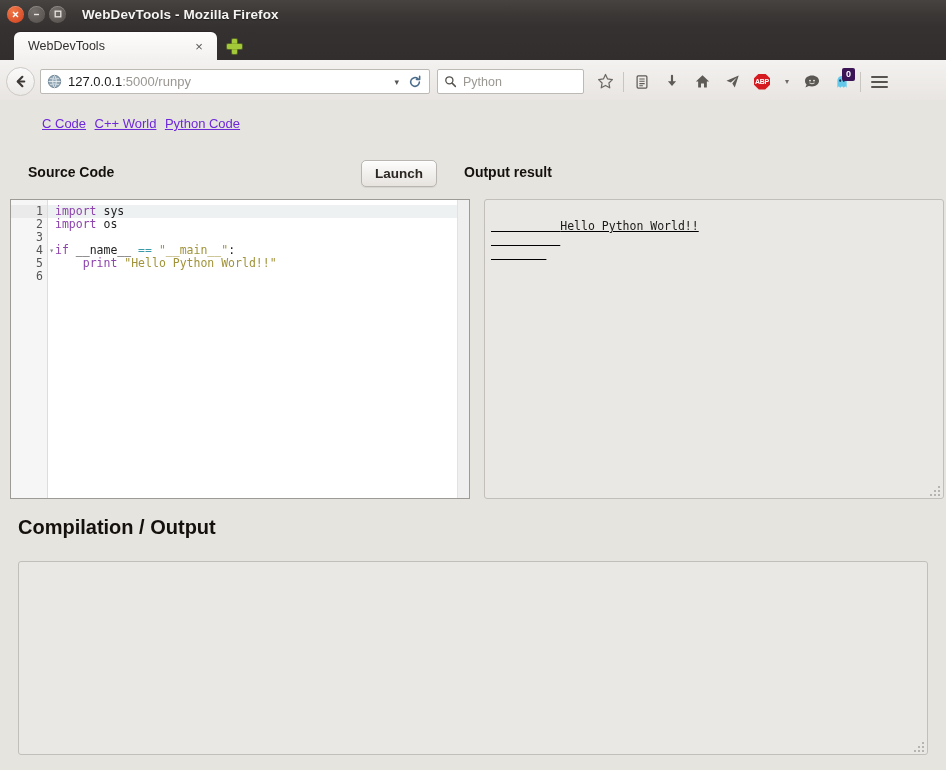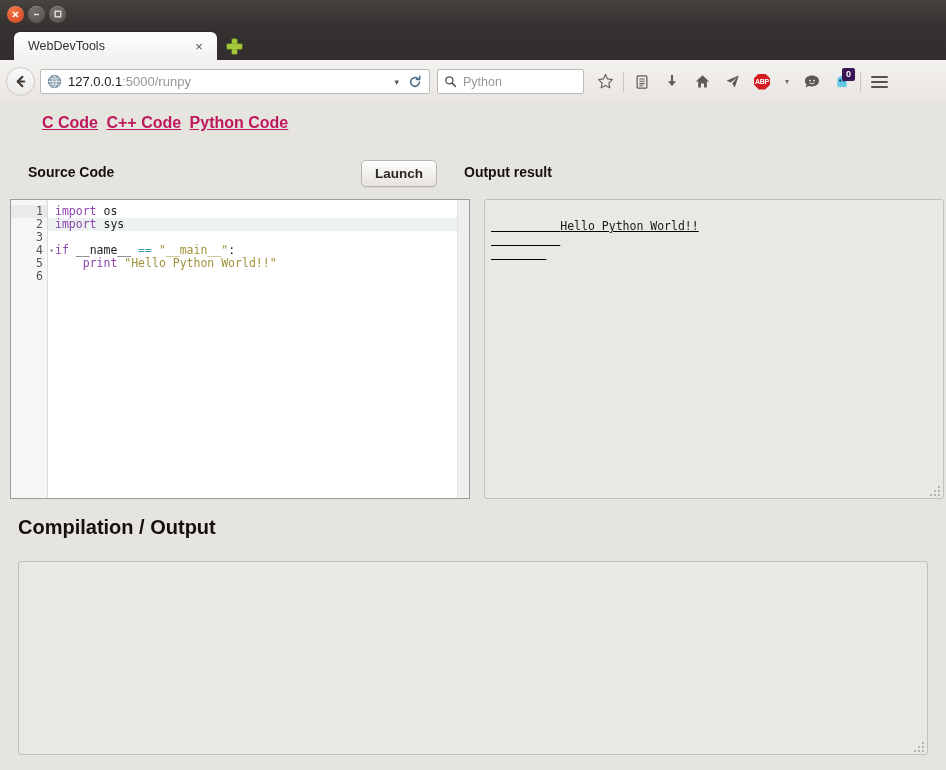--- a/index.html
+++ b/index.html
@@ -160,22 +160,22 @@
   
   .page {
     position: absolute;
     top: 100px; left: 0;
     width: 946px; height: 670px;
     background: #e6e4df;
     overflow: hidden;
   }
   .navlinks { padding: 14px 0 0 42px; }
   .navlinks a {
-    color: #be185d; text-decoration: underline;
-    font-size: 16px; margin-right: 4px; font-weight: bold;
+    color: #6d28d9; text-decoration: underline;
+    font-size: 13px; margin-right: 4px;
   }
 
   .row-head {
     display: flex; align-items: center;
     margin-top: 27px; height: 26px;
   }
   .h-src {
     width: 452px; position: relative;
     padding-left: 28px;
     font-size: 14px; font-weight: bold; color: #14100d;
@@ -301,20 +301,21 @@
         <svg width="7" height="7" viewBox="0 0 7 7">
             <path d="M1 3.5 L6 3.5" stroke="#e8e4e1" stroke-width="1.4"></path>
           </svg>
       </div>
       <div class="wbtn max">
         <svg width="8" height="8" viewBox="0 0 8 8">
             <rect x="1.2" y="1.2" width="5.6" height="5.6" stroke="#e8e4e1" stroke-width="1.3" fill="none"></rect>
           </svg>
       </div>
     </div>
+    <div class="wtitle">WebDevTools - Mozilla Firefox</div>
   </div>
 
   <div class="tabstrip">
     <div class="tab">
       <span class="tab-label">WebDevTools</span>
       <span class="tab-close">×</span>
     </div>
     <div class="newtab">
       <span class="plus-v"></span>
     </div>
@@ -411,21 +412,21 @@
             <i></i>
           </span>
       </div>
     </div>
   </div>
 
   <div class="page">
 
     <div class="navlinks">
       <a href="#">C Code</a>
-      <a href="#">C++ Code</a>
+      <a href="#">C++ World</a>
       <a href="#">Python Code</a>
     </div>
 
     <div class="row-head">
       <div class="h-src">
         <span>Source Code</span>
         <button class="launch">Launch</button>
       </div>
       <div class="h-out">Output result</div>
     </div>
@@ -437,22 +438,22 @@
           <div class="ln active">1</div>
           <div class="ln">2</div>
           <div class="ln">3</div>
           <div class="ln">
             <span>4</span><span class="fold">▾</span>
           </div>
           <div class="ln">5</div>
           <div class="ln">6</div>
         </div>
         <div class="codearea">
+          <div class="cl active"><span class="kw">import</span><span class="pl"> sys</span></div>
           <div class="cl"><span class="kw">import</span><span class="pl"> os</span></div>
-          <div class="cl active"><span class="kw">import</span><span class="pl"> sys</span></div>
           <div class="cl"></div>
           <div class="cl"><span class="kw">if</span><span class="pl"> __name__ </span><span class="op">==</span><span class="pl"> </span><span class="st">"__main__"</span><span class="pl">:</span></div>
           <div class="cl"><span class="pl">    </span><span class="kw">print</span><span class="pl"> </span><span class="st">"Hello Python World!!"</span></div>
           <div class="cl"></div>
           <div class="vscroll"></div>
         </div>
       </div>
 
       <div class="outwrap">
         <div class="outarea">

